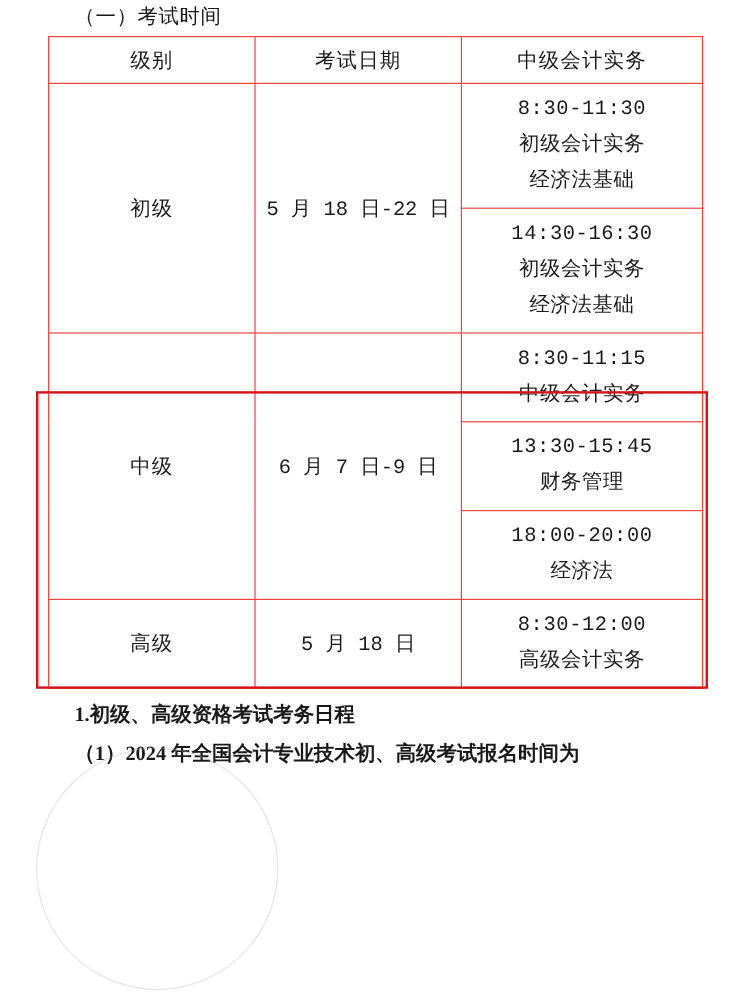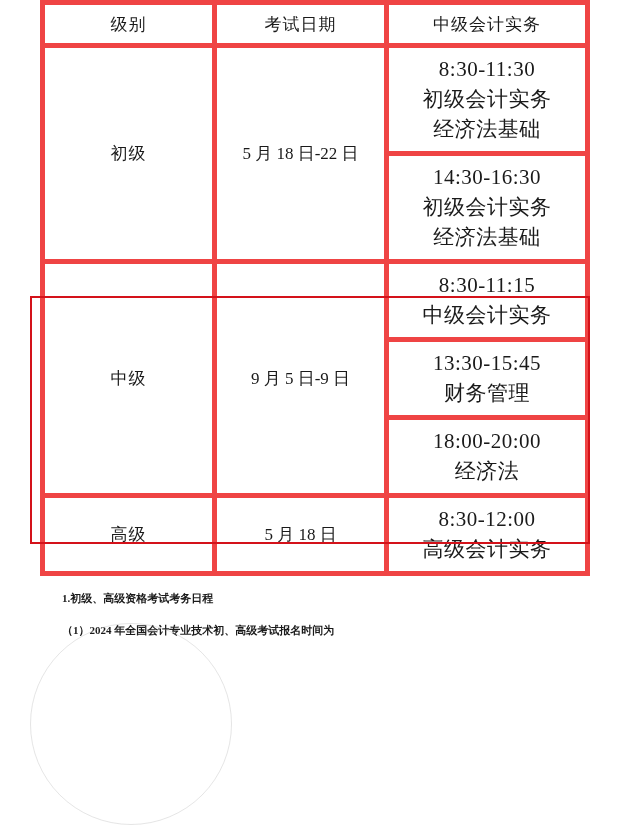--- a/index.html
+++ b/index.html
@@ -32,26 +32,27 @@
   .table-wrap {
     margin: 0 38px 0 40px;
     position: relative;
   }
   table.exam {
     border-collapse: collapse;
     width: 545px;
     table-layout: fixed;
   }
   table.exam td, table.exam th {
-    border: 5px solid #ef4444;
+    border: 1px solid #ef4444;
     text-align: center;
     vertical-align: middle;
     font-weight: normal;
     font-size: 17px;
     padding: 0;
+    font-family: Liberation Mono, monospace;
   }
   .col-level { width: 172px; }
   .col-date  { width: 172px; }
   .col-time  { width: 201px; }
 
   .hdr td {
     height: 38px;
     font-size: 17px;
     letter-spacing: 1px;
   }
@@ -59,35 +60,35 @@
     display: flex;
     flex-direction: column;
     justify-content: center;
     align-items: center;
     gap: 5px;
     padding: 9px 0;
   }
   .cell-lines span {
     display: block;
     line-height: 25px;
-    font-size: 21px;
+    font-size: 17px;
     letter-spacing: 0.5px;
   }
   .big-label {
     font-size: 17px;
     letter-spacing: 1px;
   }
   .highlight-box {
     position: absolute;
     border: 2px solid #d4121a;
     pointer-events: none;
     box-sizing: border-box;
   }
   .para {
-    font-size: 11px;
+    font-size: 17px;
     line-height: 28px;
     padding: 0 40px 0 40px;
     text-align: justify;
   }
   .para.strong { font-weight: bold; padding-left: 62px; }
   .para-block {
     padding-left: 40px;
     padding-right: 32px;
     font-weight: bold;
   }
@@ -103,20 +104,21 @@
     pointer-events: none;
   }
   .spacer-4 { height: 4px; }
   .spacer-8 { height: 8px; }
 </style>
 </head>
 <body>
 
 <div class="page">
 
+  <div class="section-heading">（一）考试时间</div>
 
   <div class="table-wrap">
     <table class="exam">
       <colgroup>
         <col class="col-level">
         <col class="col-date">
         <col class="col-time">
       </colgroup>
       <tbody>
         <tr class="hdr">
@@ -141,21 +143,21 @@
             <div class="cell-lines">
               <span>14:30-16:30</span>
               <span>初级会计实务</span>
               <span>经济法基础</span>
             </div>
           </td>
         </tr>
 
         <tr>
           <td rowspan="3" class="big-label">中级</td>
-          <td rowspan="3">9 月 5 日-9 日</td>
+          <td rowspan="3">6 月 7 日-9 日</td>
           <td>
             <div class="cell-lines">
               <span>8:30-11:15</span>
               <span>中级会计实务</span>
             </div>
           </td>
         </tr>
         <tr>
           <td>
             <div class="cell-lines">

